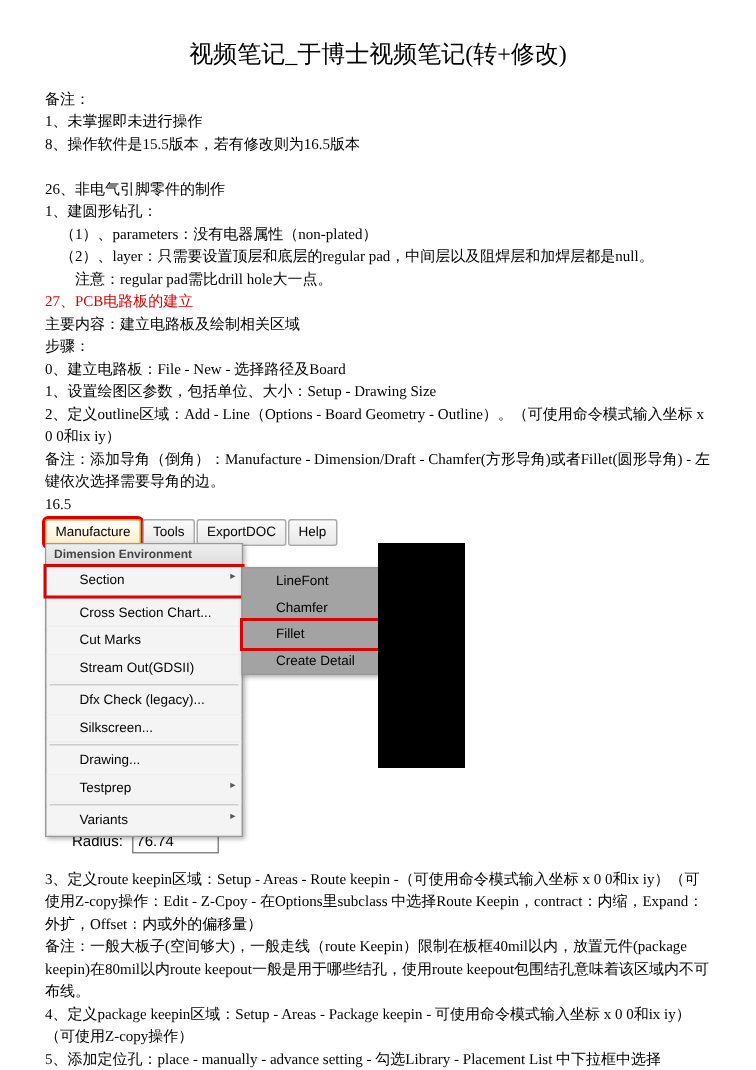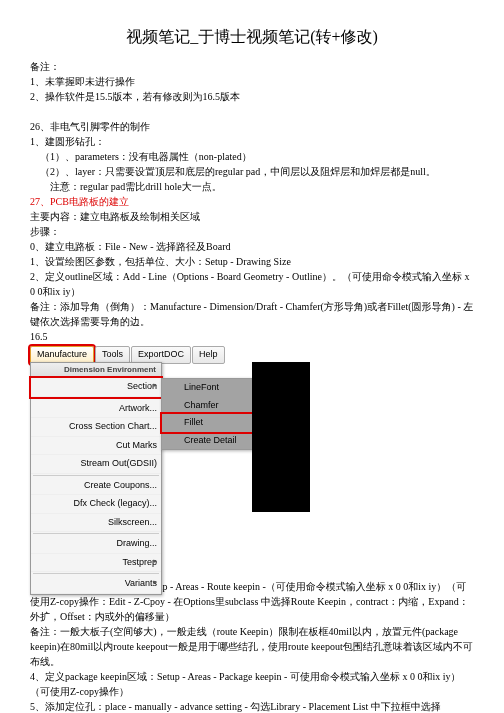--- a/index.html
+++ b/index.html
@@ -3,42 +3,42 @@
 <meta charset="utf-8">
 <style>
   body { font-family: "SimSun", "宋体", serif; font-size: 10px; line-height: 1.5; margin: 0; padding: 20px 30px; background: #fff; color: #000; width: 444px; }
   h1 { font-size: 16px; font-weight: normal; text-align: center; margin: 5px 0 10px; font-family: "SimSun", serif; }
   .red { color: #d00; }
   .txt { font-size: 10px; }
   .ui-panel { position: relative; width: 280px; height: 200px; margin: 2px 0; }
   .menubar { display:flex; gap:1px; font-family: Tahoma, sans-serif; font-size:9px; }
   .menubar div { background: linear-gradient(#fafafa,#e8e8e8); border:1px solid #aaa; padding:1px 6px; border-radius:2px; }
   .menubar div.sel { background: linear-gradient(#fff,#ffefc8); border-color:#e0a030; }
-  .dropdown { position:absolute; top:16px; left:0; width:130px; background:#f4f4f4; border:1px solid #999; box-shadow:1px 1px 3px rgba(0,0,0,.3); font-family:Tahoma,sans-serif; font-size:9px;text-align:right; }
+  .dropdown { position:absolute; top:16px; left:0; width:130px; background:#f4f4f4; border:1px solid #999; box-shadow:1px 1px 3px rgba(0,0,0,.3); font-family:Tahoma,sans-serif; font-size:9px; }
   .dropdown .hdr { background:linear-gradient(#eee,#ddd); border-bottom:1px solid #aaa; padding:1px 5px; font-weight:bold; font-size:8px; color:#444;}
   .dropdown .itm { padding:2px 4px 2px 22px; border-bottom:1px solid #eee; position:relative;}
   .dropdown .itm.sub::after { content:"▸"; position:absolute; right:4px; font-size:7px; color:#555;}
   .dropdown .sep { height:1px; background:#ccc; margin:1px 2px;}
   .redbox { outline:2px solid #d00; }
   .submenu { position:absolute; top:32px; left:131px; width:90px; background:#a3a3a3; border:1px solid #999; box-shadow:1px 1px 3px rgba(0,0,0,.3); font-family:Tahoma,sans-serif; font-size:9px;}
   .submenu .itm { padding:2px 4px 2px 22px; position:relative;}
   .blackarea { position:absolute; top:16px; left:222px; width:58px; height:150px; background:#000;}
   .radius-row { display:flex; align-items:center; gap:6px; font-family:Tahoma,sans-serif; font-size:10px; margin:8px 0 10px 18px;}
   .radius-row input { width:52px; font-size:10px; padding:1px 2px; border:1px solid #888;}
 </style>
 </head>
 <body>
 
 
 
 <h1>视频笔记_于博士视频笔记(转+修改)</h1>
 
 <div class="txt">备注：</div>
 <div class="txt">1、未掌握即未进行操作</div>
-<div class="txt">2、操作软件是15.5版本，若有修改则为16.5版本</div>
+<div class="txt">8、操作软件是15.5版本，若有修改则为16.5版本</div>
 <br>
 <div class="txt">26、非电气引脚零件的制作</div>
 <div class="txt">1、建圆形钻孔：</div>
 <div class="txt" style="text-indent:1em">（1）、parameters：没有电器属性（non-plated）</div>
 <div class="txt" style="text-indent:1em">（2）、layer：只需要设置顶层和底层的regular pad，中间层以及阻焊层和加焊层都是null。</div>
 <div class="txt" style="text-indent:2em">注意：regular pad需比drill hole大一点。</div>
 
 <div class="txt red">27、PCB电路板的建立</div>
 <div class="txt">主要内容：建立电路板及绘制相关区域</div>
 <div class="txt">步骤：</div>
@@ -52,26 +52,24 @@
   <div class="menubar">
     <div class="sel redbox">Manufacture</div>
     <div>Tools</div>
     <div>ExportDOC</div>
     <div>Help</div>
   </div>
   <div class="dropdown">
     <div class="hdr">Dimension Environment</div>
     <div class="itm sub redbox">Section</div>
     <div class="sep"></div>
-    <div class="itm">Artwork...</div>
     <div class="itm">Cross Section Chart...</div>
     <div class="itm">Cut Marks</div>
     <div class="itm">Stream Out(GDSII)</div>
     <div class="sep"></div>
-    <div class="itm">Create Coupons...</div>
     <div class="itm">Dfx Check (legacy)...</div>
     <div class="itm">Silkscreen...</div>
     <div class="sep"></div>
     <div class="itm">Drawing...</div>
     <div class="itm sub">Testprep</div>
     <div class="sep"></div>
     <div class="itm sub">Variants</div>
   </div>
   <div class="submenu">
     <div class="itm">LineFont</div>

